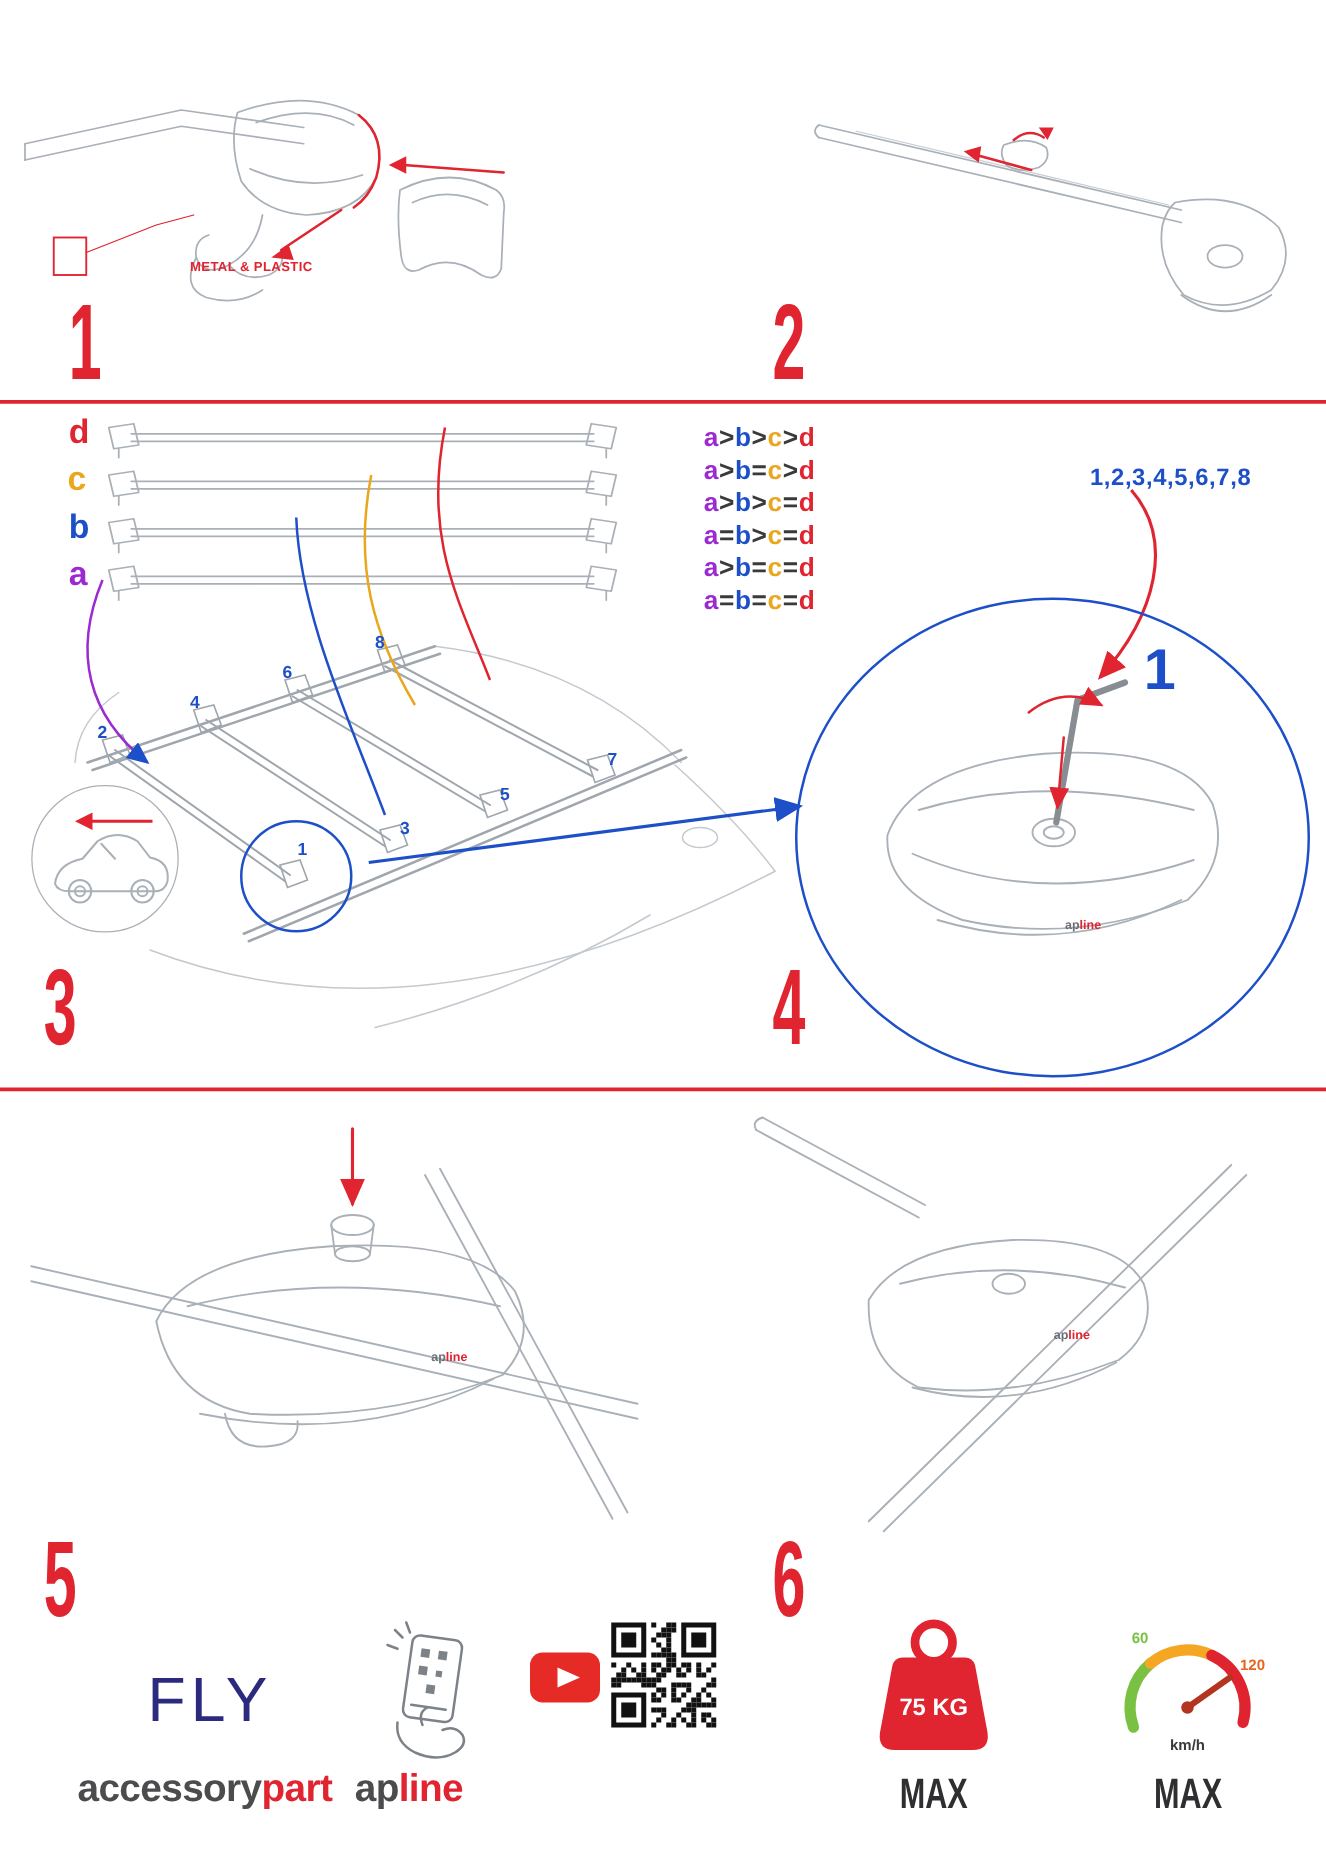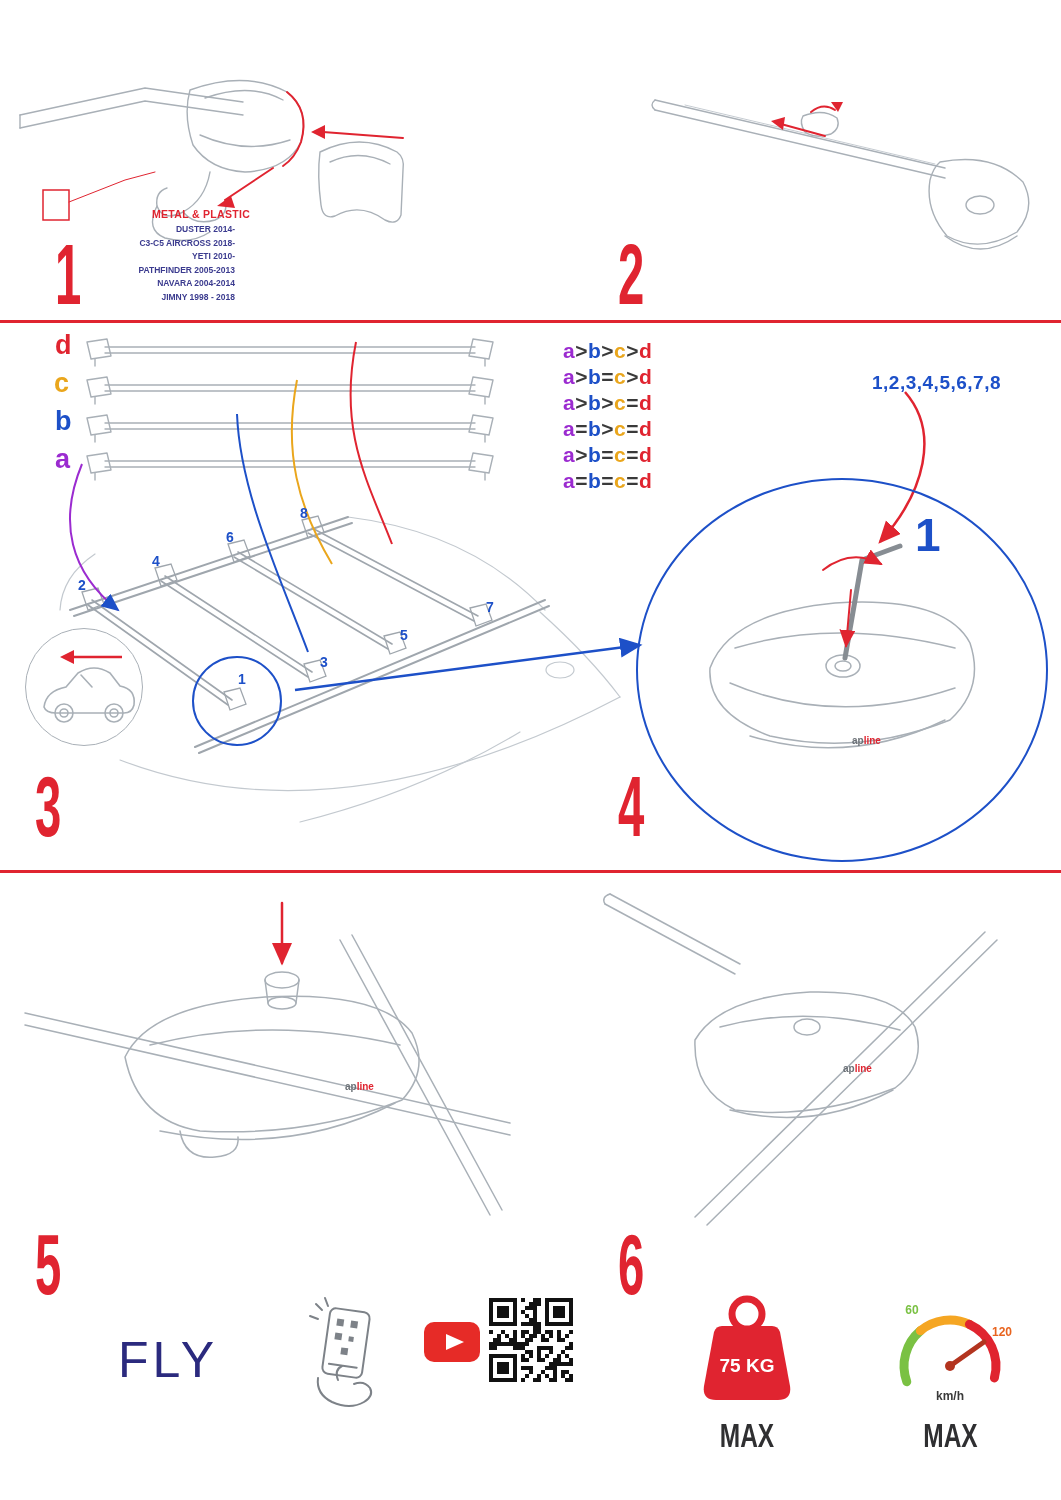--- a/index.html
+++ b/index.html
@@ -54,28 +54,20 @@
       <path d="M268,128 L220,160"></path>
       <path d="M64,162 L120,140 L150,132" stroke-width="1"></path>
       <rect x="38" y="150" width="26" height="30" stroke-width="1.5"></rect>
     </g>
     <g fill="#e02430" stroke="none">
       <polygon points="306,92 320,85 320,99"></polygon>
       <polygon points="212,166 226,156 230,168"></polygon>
     </g>
   </svg>
   <div class="material" style="left:152px;top:208px">METAL &amp; PLASTIC</div>
-  <div class="vehicles" style="left:95px;top:223px">
-    <div>DUSTER 2014-</div>
-    <div>C3-C5 AIRCROSS 2018-</div>
-    <div>YETI 2010-</div>
-    <div>PATHFINDER 2005-2013</div>
-    <div>NAVARA 2004-2014</div>
-    <div>JIMNY 1998 - 2018</div>
-  </div>
   <div class="step-num" style="left:55px;top:238px">1</div>
 
   <svg class="abs" style="left:625px;top:40px" width="436" height="250" viewBox="0 0 436 250">
     <g stroke="#a9b0b7" fill="none" stroke-width="1.4" stroke-linecap="round" stroke-linejoin="round">
       <path d="M30,60 L320,128"></path>
       <path d="M30,70 L320,138"></path>
       <path d="M30,60 Q24,65 30,70"></path>
       <path d="M60,65 L310,124" stroke="#c6ccd2" stroke-width="1"></path>
       <path d="M315,122 Q368,112 398,142 Q412,168 392,192 Q355,214 322,196 Q300,170 305,140 Q308,128 315,122 Z"></path>
       <ellipse cx="355" cy="165" rx="14" ry="9"></ellipse>
@@ -299,20 +291,23 @@
       <path d="M175,238 Q258,260 338,218"></path>
       <ellipse cx="252" cy="155" rx="13" ry="8"></ellipse>
     </g>
   </svg>
   <div class="foot-brand" style="left:843px;top:1064px">
     <span>ap</span><span class="red">line</span>
   </div>
   <div class="step-num" style="left:618px;top:1228px">6</div>
 
   <div class="fly" style="left:118px;top:1335px">FLY</div>
+  <div class="brandline" style="left:62px;top:1415px">
+    <span>accessory</span><span class="red">part</span><span class="brand-gap"></span><span>ap</span><span class="red">line</span>
+  </div>
 
   <svg class="abs" style="left:298px;top:1292px" width="95" height="125" viewBox="0 0 95 125">
     <g stroke="#7d8288" fill="none" stroke-width="2" stroke-linecap="round" stroke-linejoin="round">
       <g transform="rotate(8 48 51)">
         <rect x="28" y="18" width="40" height="66" rx="6"></rect>
         <path d="M34,74 L62,74"></path>
       </g>
       <path d="M18,12 L24,18"></path>
         <path d="M12,24 L20,27"></path>
         <path d="M27,6 L30,14"></path>

